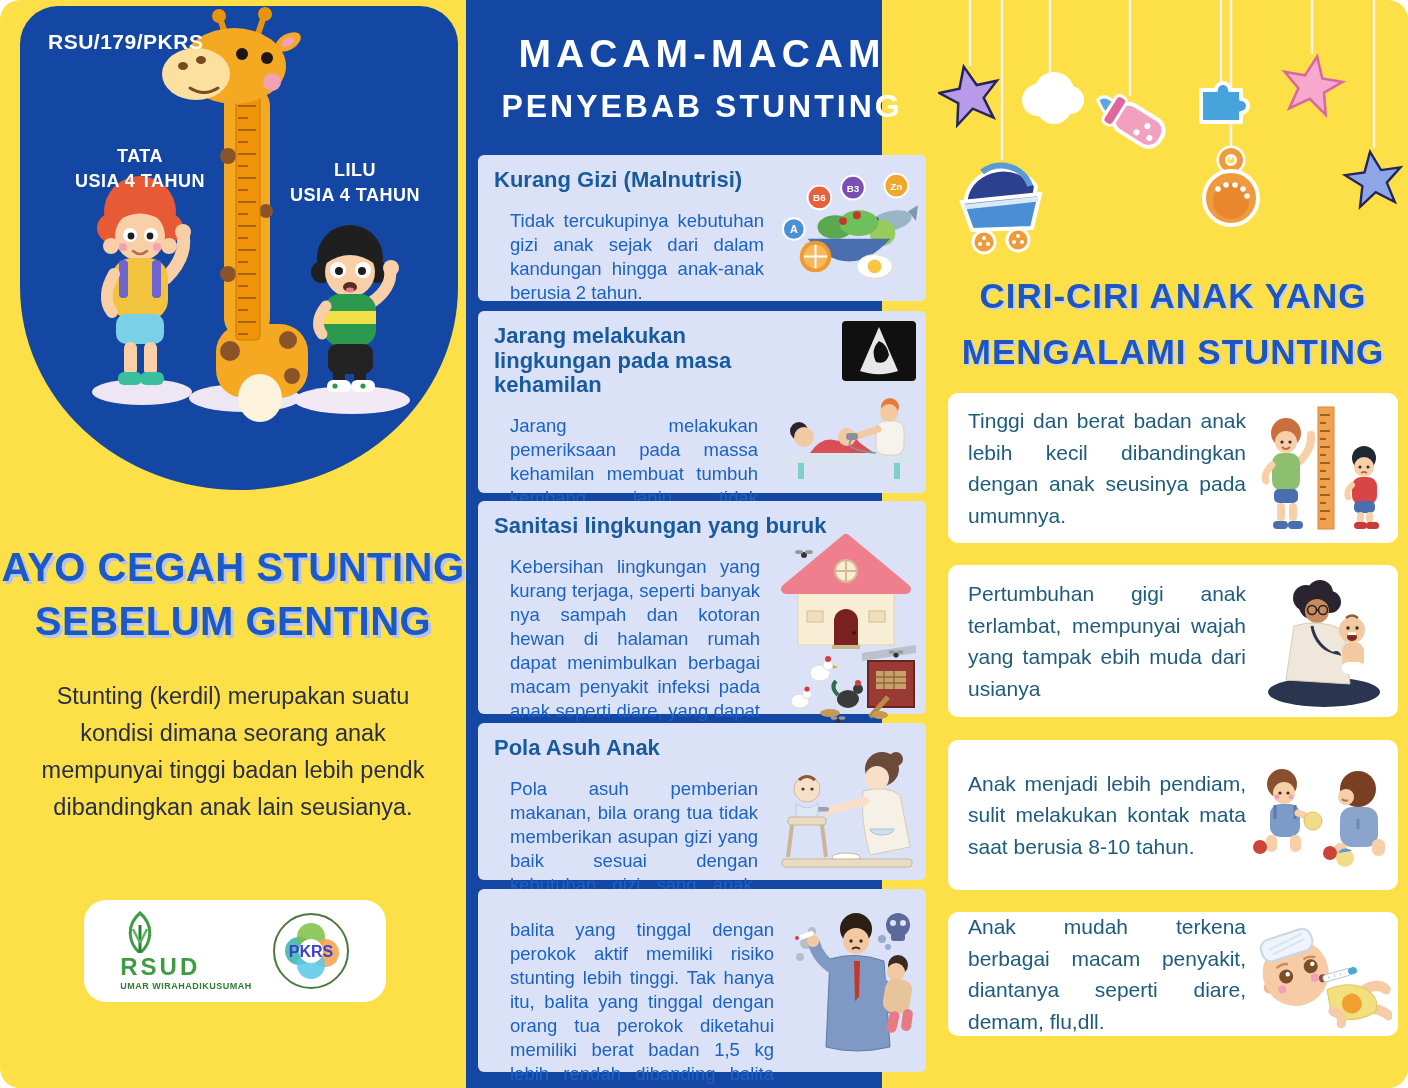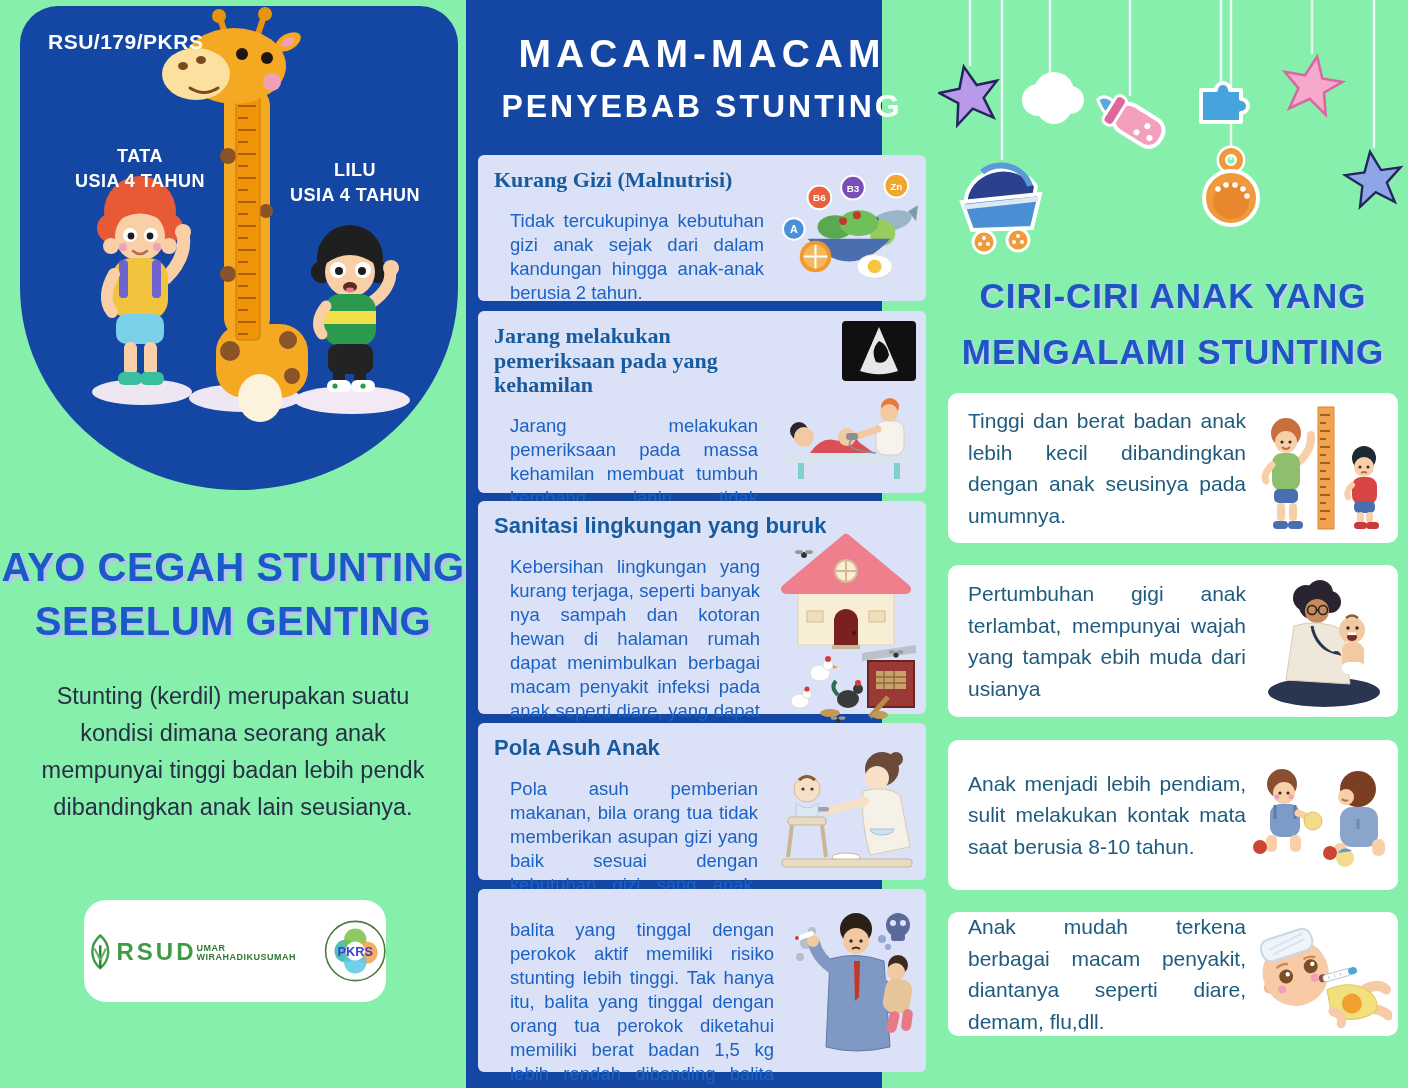--- a/index.html
+++ b/index.html
@@ -1,17 +1,17 @@
 <!DOCTYPE html>
 <html><head>
 <meta charset="utf-8">
 <style>
   html,body{margin:0;padding:0;}
   body{font-family:"Liberation Sans","DejaVu Sans",sans-serif;}
-  .poster{position:relative;width:1408px;height:1088px;background:#86efac;overflow:hidden;}
+  .poster{position:relative;width:1408px;height:1088px;background:#fde047;overflow:hidden;border-radius:20px;}
   .panel{position:absolute;top:0;height:1088px;}
   .panel.left{left:0;width:466px;}
   .panel.middle{left:466px;width:416px;background:#1447a3;}
   .panel.right{left:938px;width:470px;}
 
   
   .hero{position:absolute;left:20px;top:6px;width:438px;height:484px;background:#1447a3;
         border-radius:38px 38px 50% 50% / 38px 38px 42% 42%;}
   .hero-art{position:absolute;left:0;top:0;width:438px;height:484px;}
   .doc-code{position:absolute;left:28px;top:24px;color:#ffffff;font-weight:bold;font-size:21px;letter-spacing:.5px;}
@@ -19,37 +19,37 @@
   .kid-label.tata{left:30px;top:138px;width:180px;}
   .kid-label.lilu{left:245px;top:152px;width:180px;}
   .left-title{position:absolute;left:0;top:540px;width:466px;margin:0;text-align:center;
               color:#1b59c8;font-size:40px;font-weight:bold;line-height:1.35;letter-spacing:.5px;
               text-shadow:3px 3px 0 #b8c3ec;}
   .left-title span{display:block;}
   .intro{position:absolute;left:33px;top:678px;width:400px;margin:0;text-align:center;
          color:#272e45;font-size:23.5px;line-height:1.58;}
   .logo-card{position:absolute;left:84px;top:900px;width:302px;height:102px;background:#ffffff;
              border-radius:22px;display:flex;align-items:center;justify-content:center;gap:20px;}
-  .rsud{display:flex;flex-direction:row;align-items:center;line-height:1;}
+  .rsud{display:flex;flex-direction:column;align-items:flex-start;line-height:1;}
   .rsud-name{color:#3f9c44;font-weight:bold;font-size:24px;letter-spacing:3px;margin-top:2px;}
   .rsud-sub{color:#2f7a35;font-weight:bold;font-size:9px;letter-spacing:.5px;margin-top:3px;}
 
   
   .mid-title{position:absolute;left:0;top:26px;width:472px;margin:0;text-align:center;color:#ffffff;font-weight:bold;line-height:1.45;}
   .mid-title .l1{display:block;font-size:39px;letter-spacing:5px;}
   .mid-title .l2{display:block;font-size:32px;letter-spacing:3px;}
   .cause-card{position:absolute;left:12px;width:448px;background:#dbe2f7;border-radius:6px;
               padding:13px 16px;box-sizing:border-box;}
   .cause-card.c1{top:155px;height:146px;}
   .cause-card.c2{top:311px;height:182px;}
   .cause-card.c3{top:501px;height:213px;}
   .cause-card.c4{top:723px;height:157px;}
   .cause-card.c5{top:889px;height:183px;}
   .c-head{margin:0 0 7px 0;color:#185a9e;font-size:22px;font-weight:bold;line-height:1.12;}
-  .c2 .c-head,.c1 .c-head{margin-right:128px;font-family:Liberation Serif, serif;}
+  .c2 .c-head,.c1 .c-head{margin-right:128px;}
   .c-body{margin:16px;color:#1b62c4;font-size:18.5px;line-height:1.3;text-align:justify;}
   .c1 .c-body{margin-right:146px;}
   .c2 .c-body{margin-right:152px;}
   .c3 .c-body{margin-right:150px;}
   .c4 .c-body{margin-right:152px;}
   .c5 .c-body{margin-right:136px;}
   .ill{position:absolute;right:8px;}
   .c1 .ill{top:14px;}
   .c2 .ill{top:8px;}
   .c3 .ill{top:26px;}
@@ -233,21 +233,21 @@
         <path d="M28 70 Q70 116 112 70 Z" fill="#4a6fb0"></path>
         <circle cx="36" cy="88" r="16" fill="#f09a2e"></circle>
         <circle cx="36" cy="88" r="12" fill="#f7b75c"></circle>
         <path d="M36 76 V100 M24 88 H48" stroke="#ffffff" stroke-width="2"></path>
         <ellipse cx="96" cy="98" rx="18" ry="12" fill="#ffffff" stroke="#e4dcc8"></ellipse>
         <circle cx="96" cy="98" r="7" fill="#f5c63f"></circle>
       </svg>
     </article>
 
     <article class="cause-card c2">
-      <h3 class="c-head">Jarang melakukan pemeriksaan pada yang kehamilan</h3>
+      <h3 class="c-head">Jarang melakukan lingkungan pada masa kehamilan</h3>
       <p class="c-body">Jarang melakukan pemeriksaan pada massa kehamilan membuat tumbuh kembang janin tidak terpantau, karena itu bisa saja janin yang beresiko stunting pencegahannya menjadi sulit.</p>
       <svg class="ill" width="134" height="162" viewBox="0 0 134 162">
         <rect x="58" y="2" width="74" height="60" rx="4" fill="#101010"></rect>
         <path d="M95 8 L76 52 A32 16 0 0 0 114 52 Z" fill="#e8e8e8"></path>
         <path d="M95 22 q-9 9 -3 21 q10 3 13 -7 q-2 -11 -10 -14Z" fill="#101010"></path>
         <rect x="2" y="134" width="128" height="10" rx="4" fill="#d8e4ee"></rect>
         <rect x="14" y="144" width="6" height="16" fill="#7fd0c8"></rect>
         <rect x="110" y="144" width="6" height="16" fill="#7fd0c8"></rect>
         <circle cx="15" cy="112" r="9" fill="#2a2430"></circle>
         <circle cx="20" cy="118" r="10" fill="#f3c9a2"></circle>

